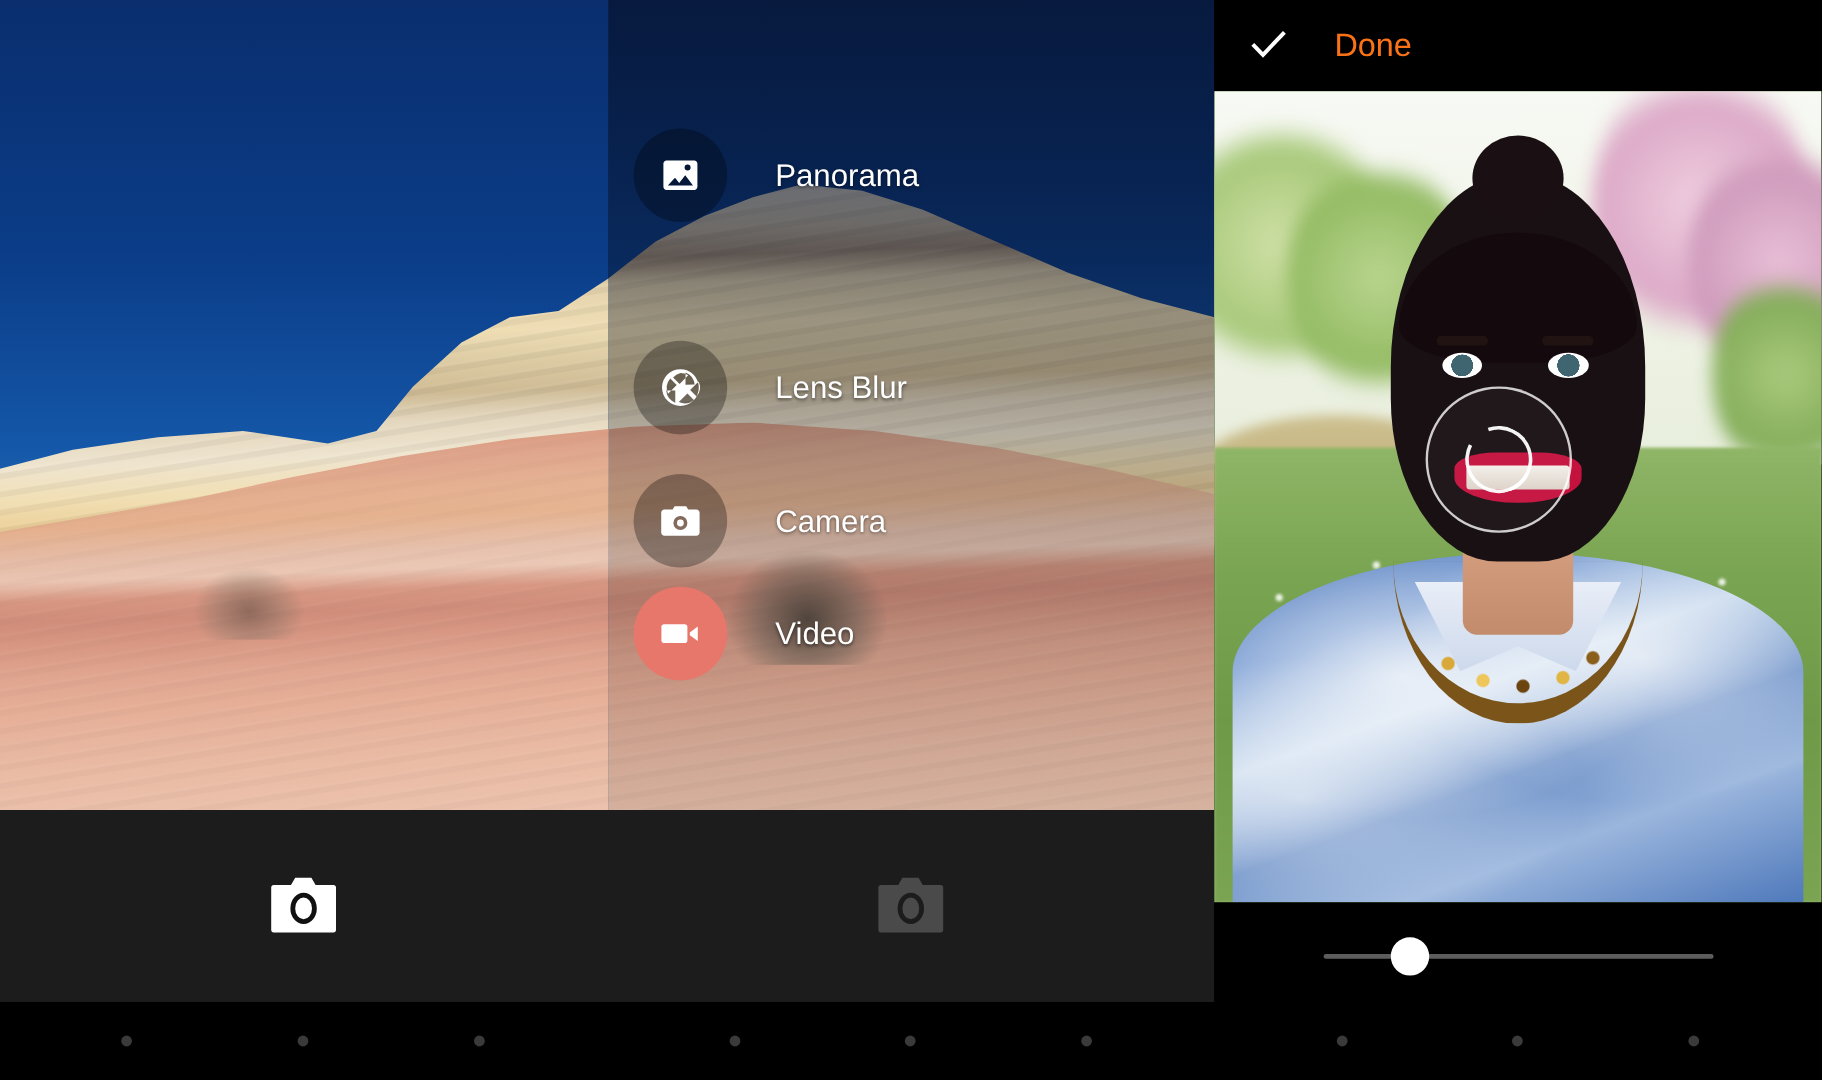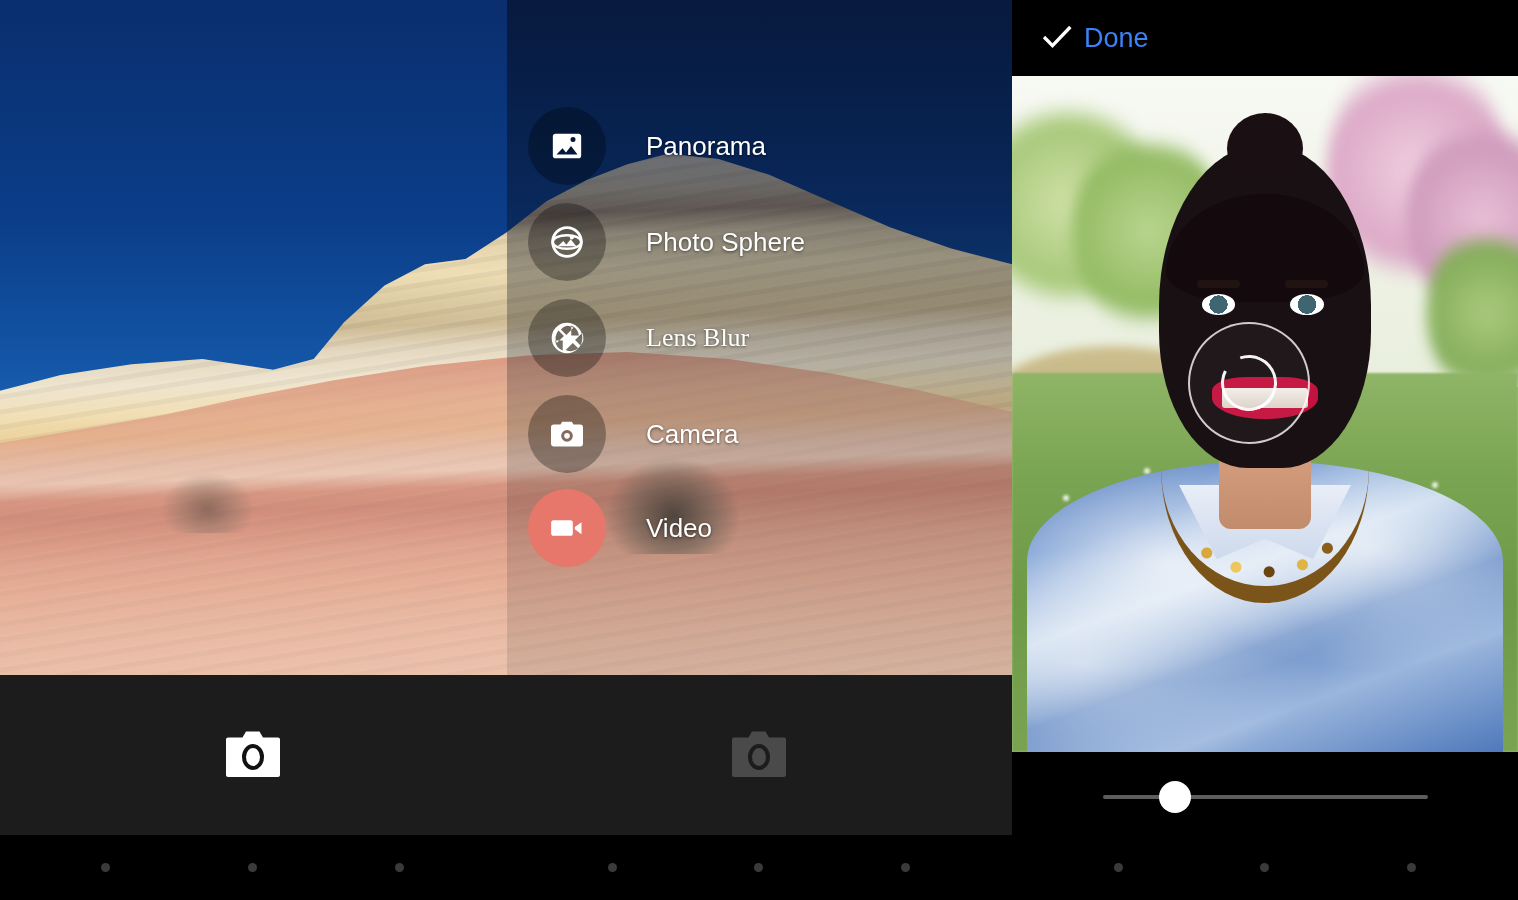--- a/index.html
+++ b/index.html
@@ -147,21 +147,21 @@
 
   
   #right-panel{
     position:absolute; left:1012px; top:0; width:506px; height:900px; background:#000;
   }
   #done-bar{
     position:absolute; left:0; top:0; width:506px; height:76px;
     display:flex; align-items:center; background:#000;
   }
   #done-check{ margin-left:22px; width:46px; height:46px; display:flex; align-items:center; justify-content:center; }
-  #done-label{ margin-left:4px; color:#3b82f6; font-size:27px; }
+  #done-label{ margin-left:32px; color:#f97316; font-size:27px; }
 
   #photo{
     position:absolute; left:0; top:76px; width:506px; height:676px; overflow:hidden;
     background:#9fbf7a;
   }
   
   .park-sky{ position:absolute; left:0; top:0; width:100%; height:46%;
     background:linear-gradient(180deg,#f7f9f4 0%, #f2f5ea 40%, #e8eedc 100%); }
   .park-tree{ position:absolute; border-radius:50%; filter:blur(7px); }
   .park-grass{
@@ -316,33 +316,22 @@
 
       <div class="mode-item" style="top:107px;">
         <div class="mode-bubble">
           <svg width="40" height="40" viewBox="0 0 24 24" fill="#fff" aria-hidden="true">
             <path d="M3.5 6.2c0-.9.7-1.6 1.6-1.6h13.8c.9 0 1.6.7 1.6 1.6v11.6c0 .9-.7 1.6-1.6 1.6H5.1c-.9 0-1.6-.7-1.6-1.6V6.2zm2.2 10.9h12.6l-3.9-5.1-3 3.9-2.1-2.6-3.6 3.8zM15.6 9.6a1.5 1.5 0 1 0 0-3 1.5 1.5 0 0 0 0 3z"></path>
           </svg>
         </div>
         <div class="mode-label">Panorama</div>
       </div>
 
-      <div class="mode-item" style="top:203px;">
-        <div class="mode-bubble">
-          <svg width="40" height="40" viewBox="0 0 24 24" aria-hidden="true">
-            <circle cx="12" cy="12" r="8.6" fill="none" stroke="#fff" stroke-width="1.7"></circle>
-            <ellipse cx="12" cy="12" rx="8.6" ry="4.1" fill="none" stroke="#fff" stroke-width="1.5"></ellipse>
-            <path d="M6.4 14.6h11.2l-3.4-4.3-2.6 3.3-1.8-2.2-3.4 3.2z" fill="#fff"></path>
-            <circle cx="14.9" cy="9.3" r="1.2" fill="#fff"></circle>
-          </svg>
-        </div>
-        <div class="mode-label">Photo Sphere</div>
-      </div>
-
-      <div class="mode-item" style="top:299px;font-family:Liberation Serif, serif;">
+
+      <div class="mode-item" style="top:284px;">
         <div class="mode-bubble">
           <svg width="40" height="40" viewBox="0 0 24 24" fill="#fff" aria-hidden="true">
             <path d="M12 2.8A9.2 9.2 0 1 0 21.2 12 9.21 9.21 0 0 0 12 2.8zm0 1.9a7.2 7.2 0 0 1 3.9 1.15l-4.3 4.3-3.25-3.25A7.18 7.18 0 0 1 12 4.7zM6.9 7.5l3.25 3.25-4.3 4.3A7.2 7.2 0 0 1 6.9 7.5zM4.9 13.5l4.55-.02-.02 6.06A7.22 7.22 0 0 1 4.9 13.5zm6.3 5.76 4.3-4.3 3.25 3.25a7.2 7.2 0 0 1-7.55 1.05zm8.9-2.76-3.25-3.25 4.3-4.3a7.2 7.2 0 0 1-1.05 7.55zM19.1 10.5l-4.55.02.02-6.06a7.22 7.22 0 0 1 4.53 6.04z"></path>
           </svg>
         </div>
         <div class="mode-label">Lens Blur</div>
       </div>
 
       <div class="mode-item" style="top:489px;">
         <div class="mode-bubble accent" style="background: rgb(232, 119, 107);">

